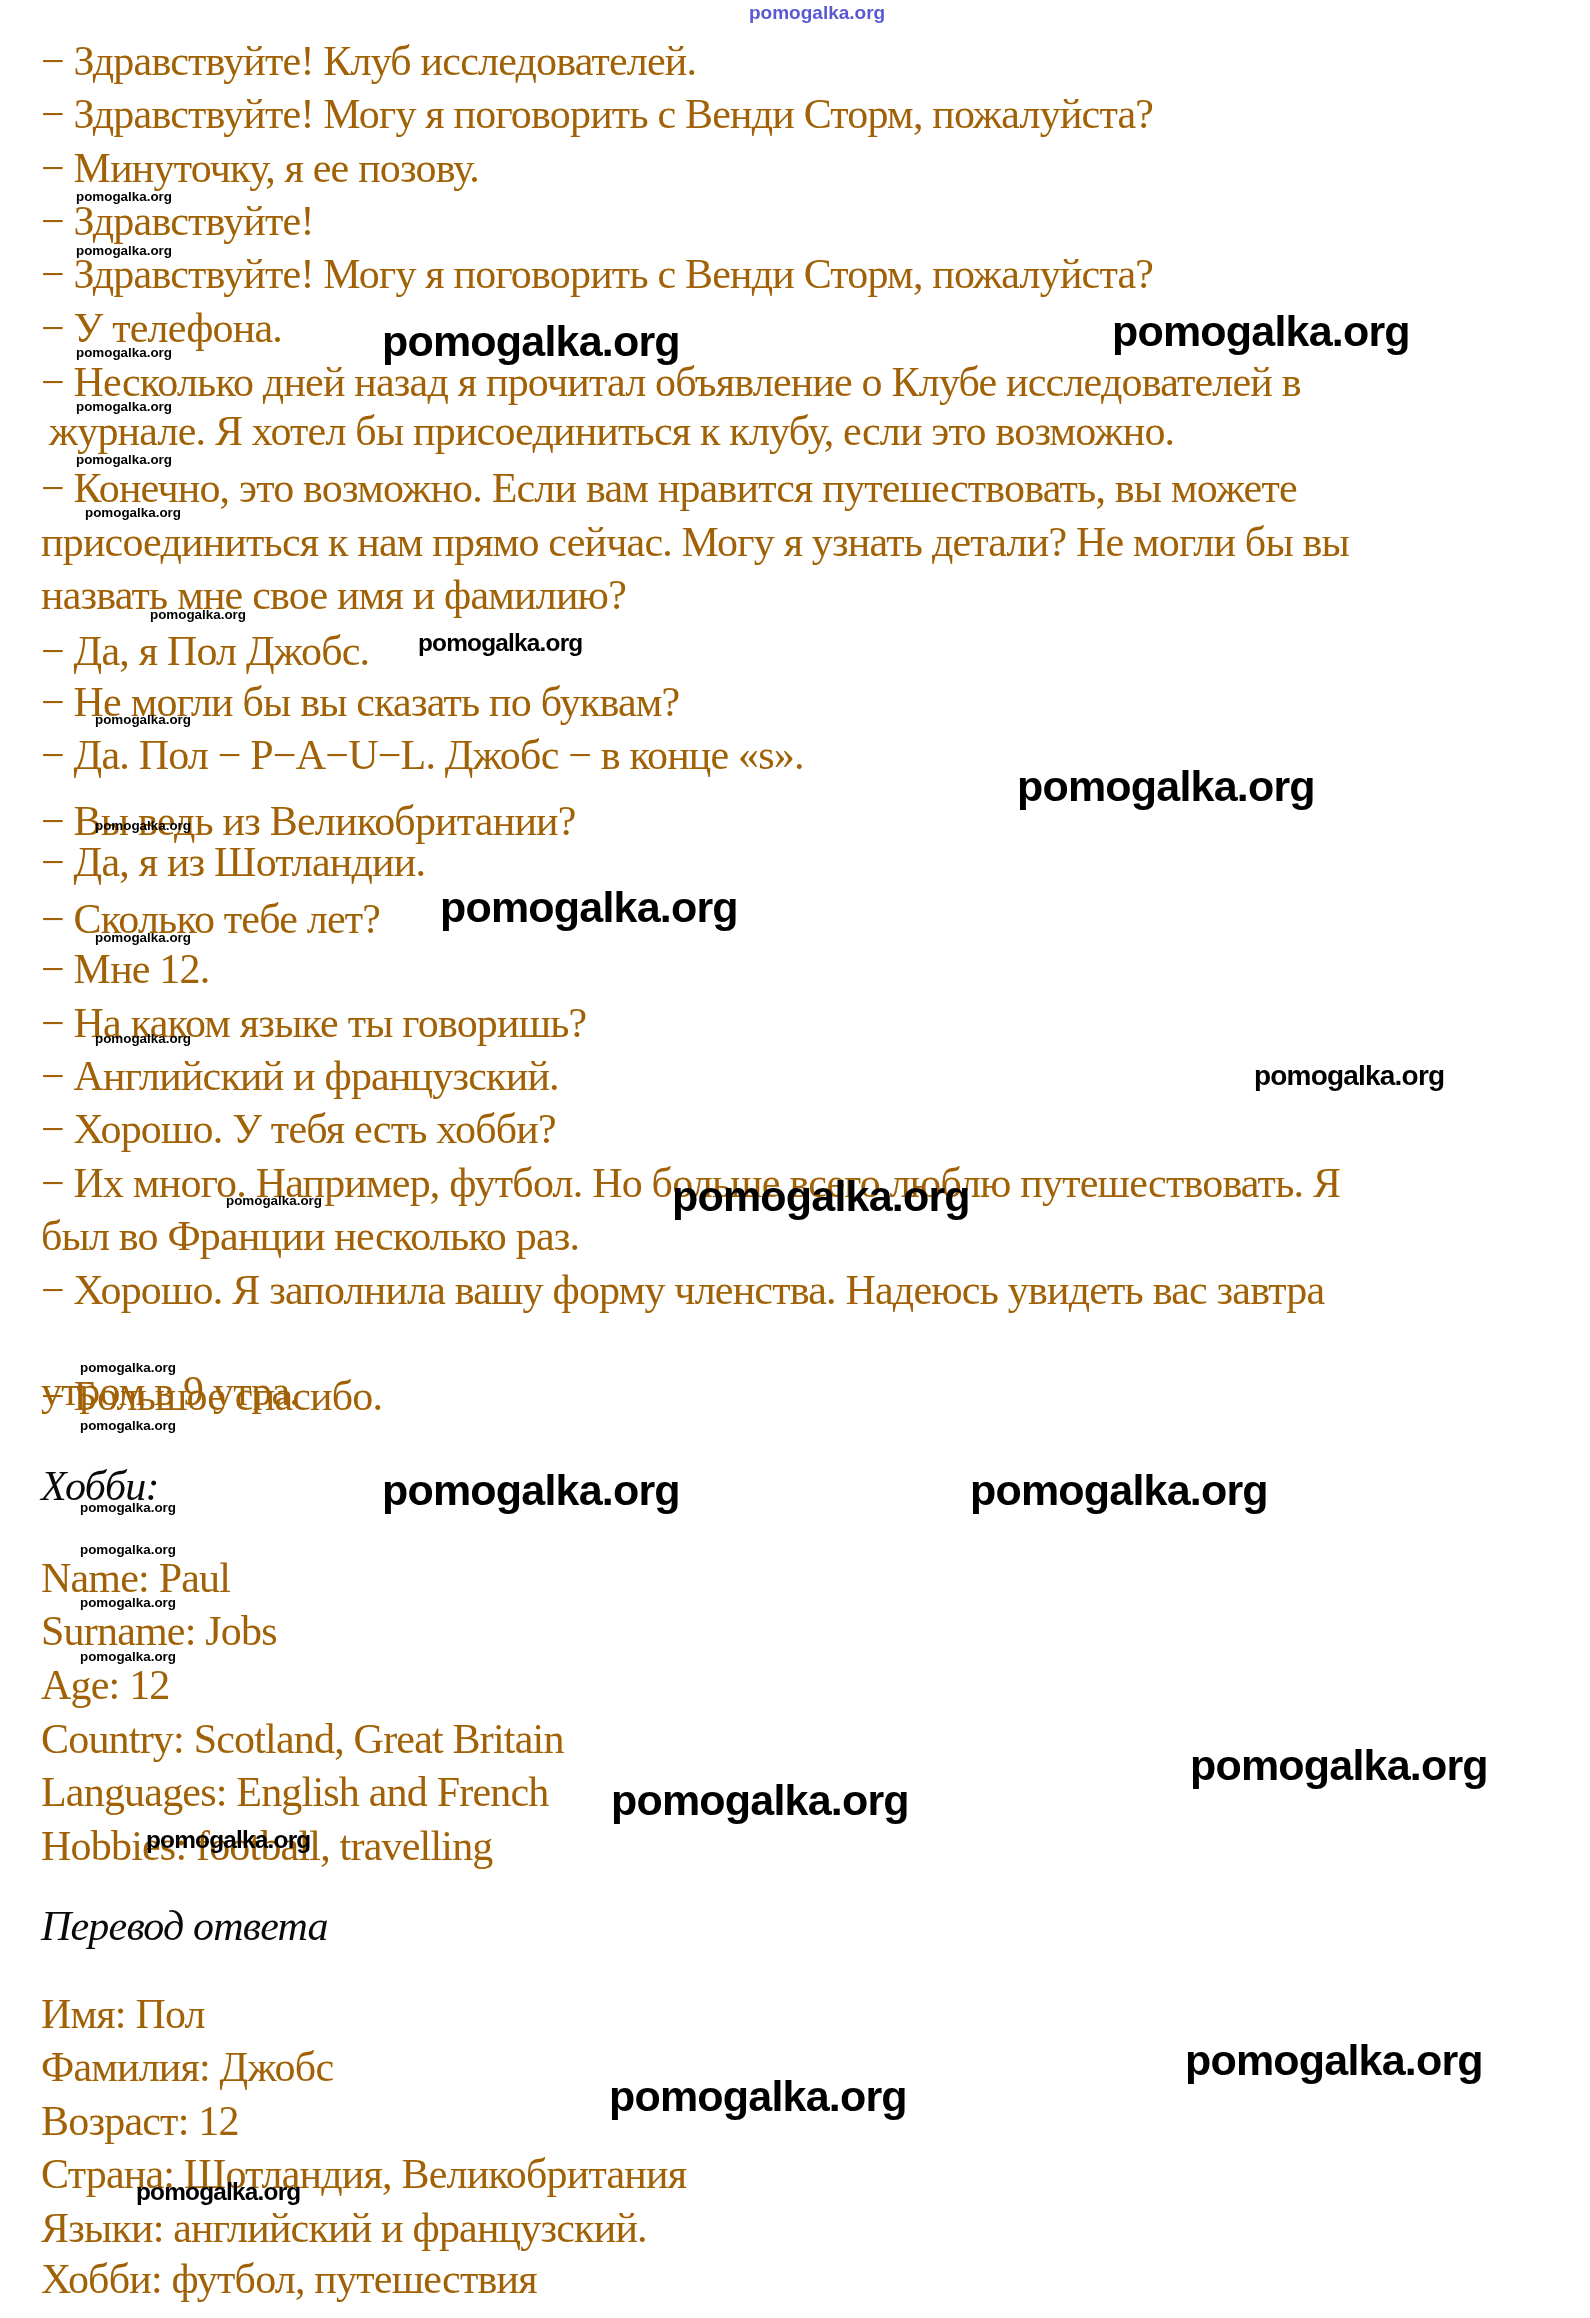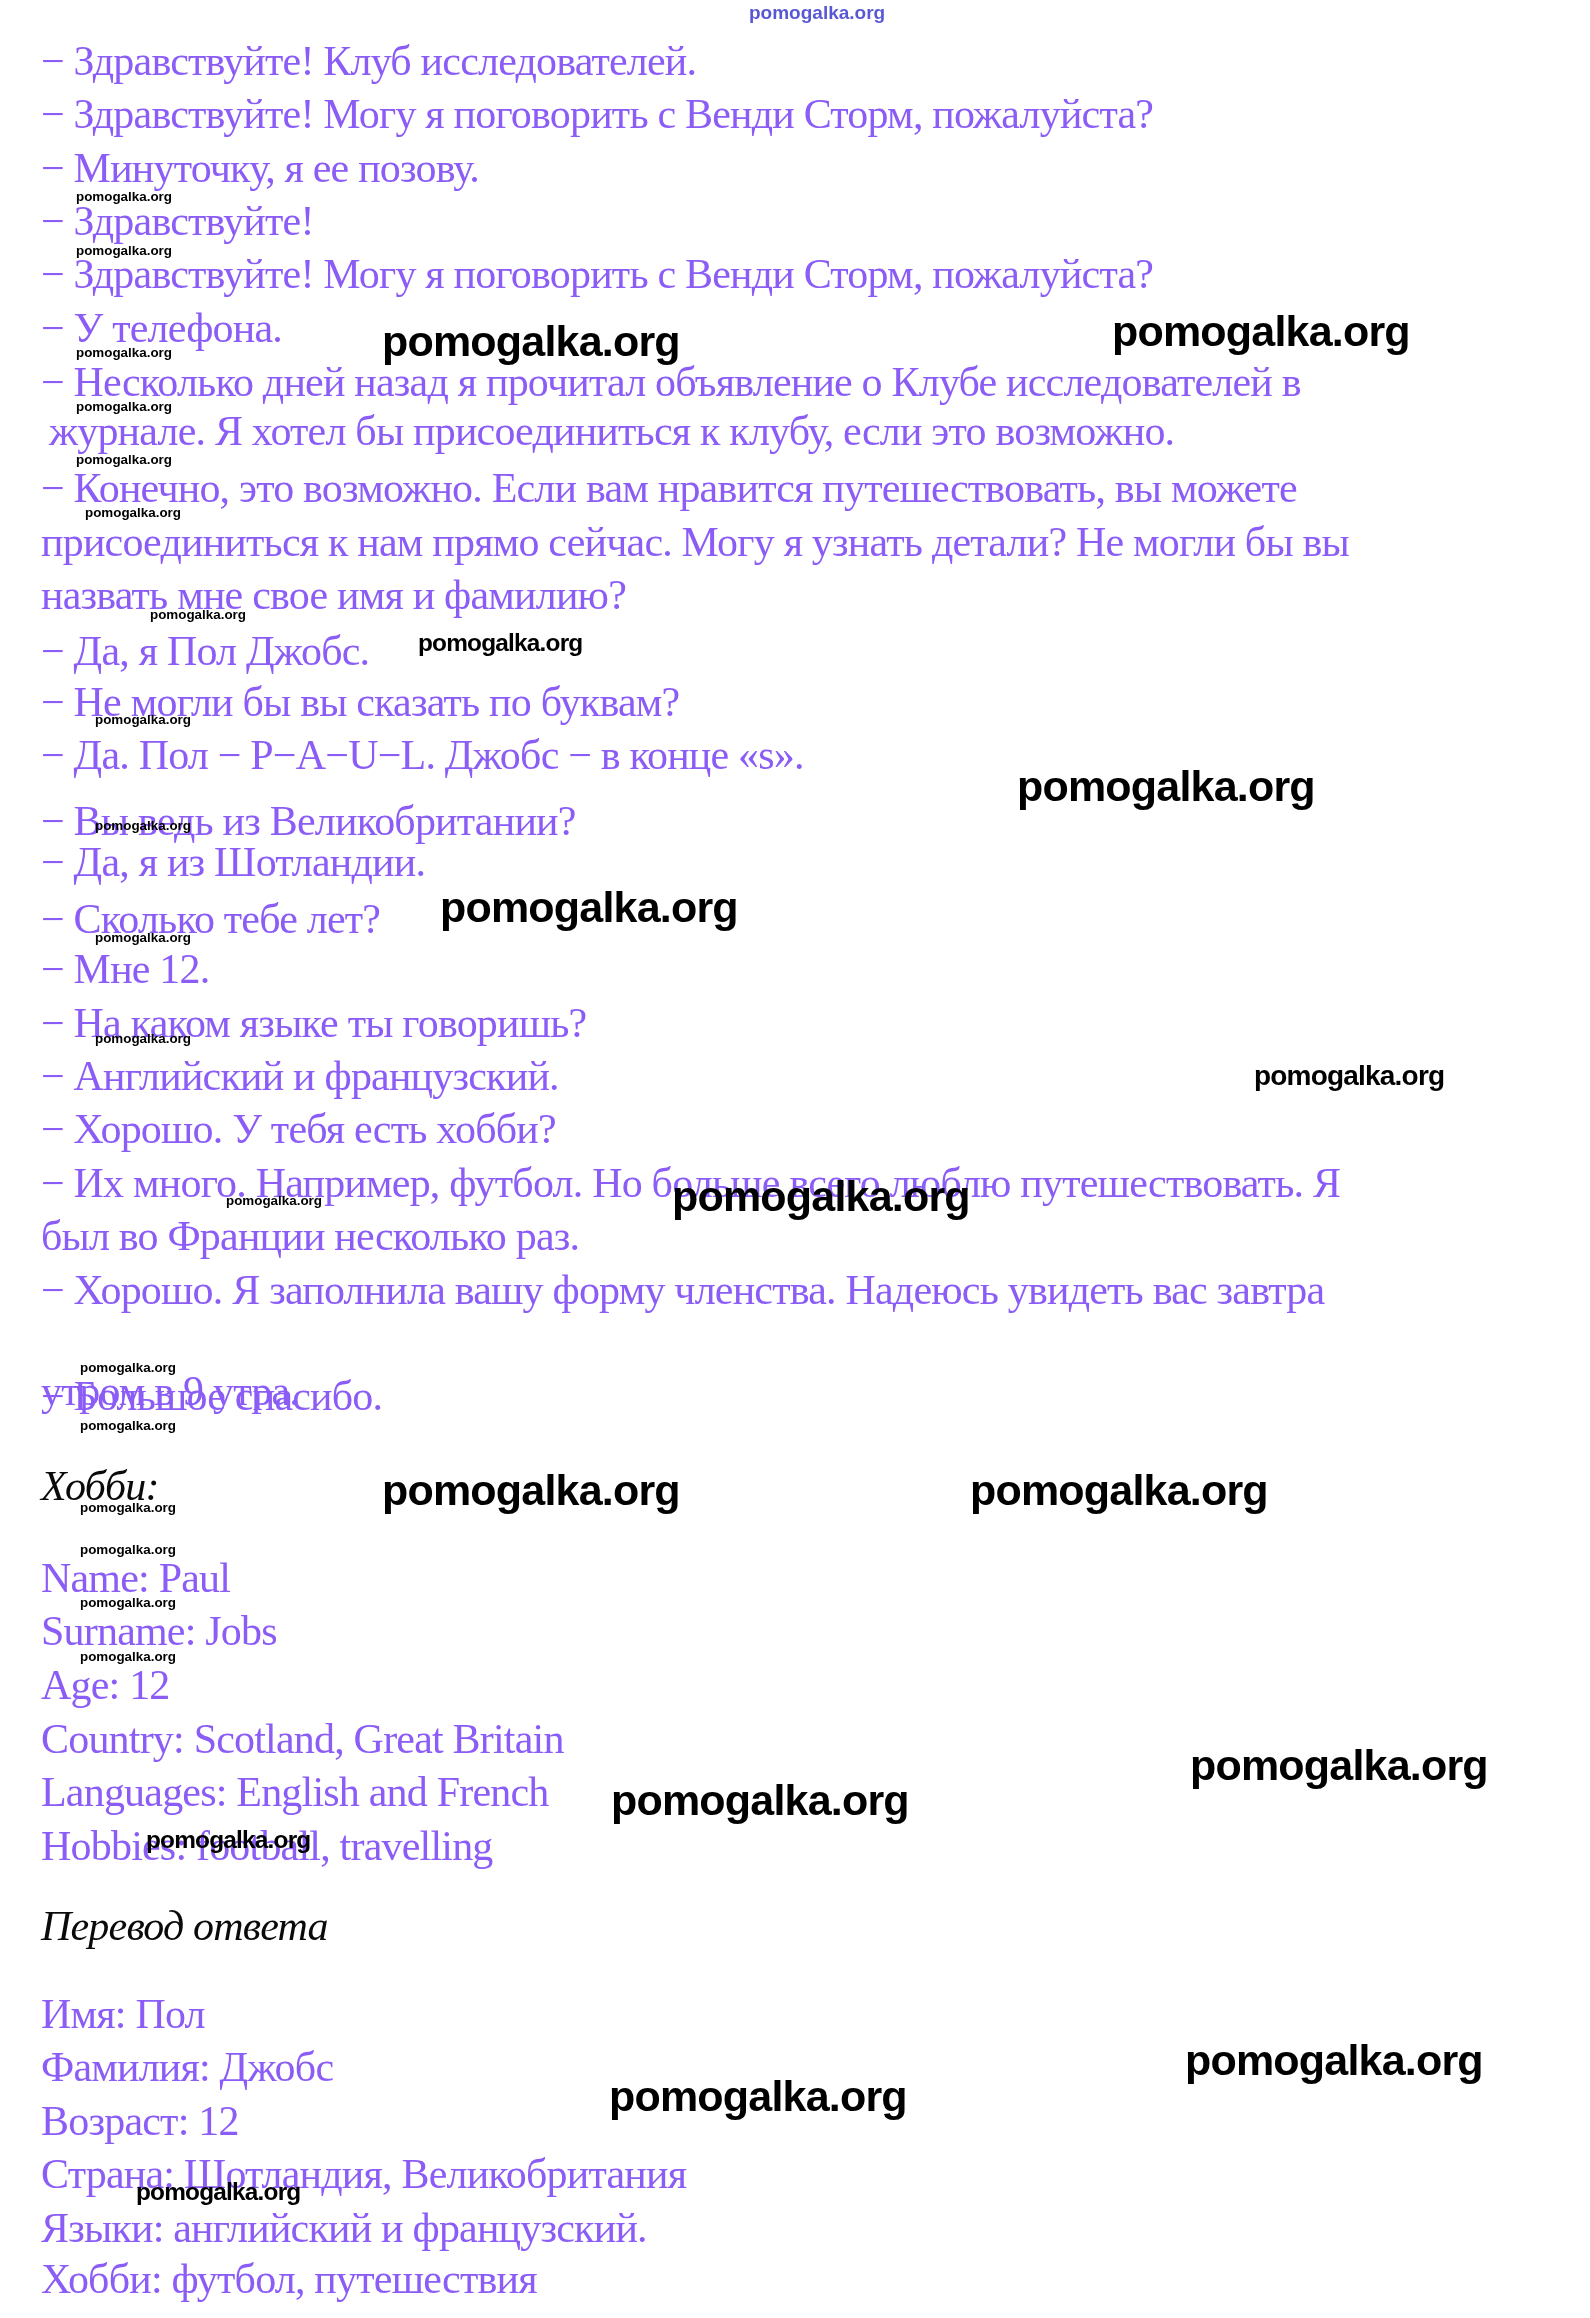--- a/index.html
+++ b/index.html
@@ -12,21 +12,21 @@
   }
   #page {
     position: absolute; inset: 0;
   }
   .line {
     position: absolute;
     left: 41px;
     font-size: 42px;
     line-height: 47px;
     letter-spacing: -0.8px;
-    color: #8b5cf6;
+    color: #a16207;
     white-space: nowrap;
     font-family: "Liberation Serif", serif;
   }
   .heading-italic {
     position: absolute;
     left: 41px;
     font-size: 42px;
     font-style: italic;
     letter-spacing: -0.8px;
     color: #0a0a0a;

